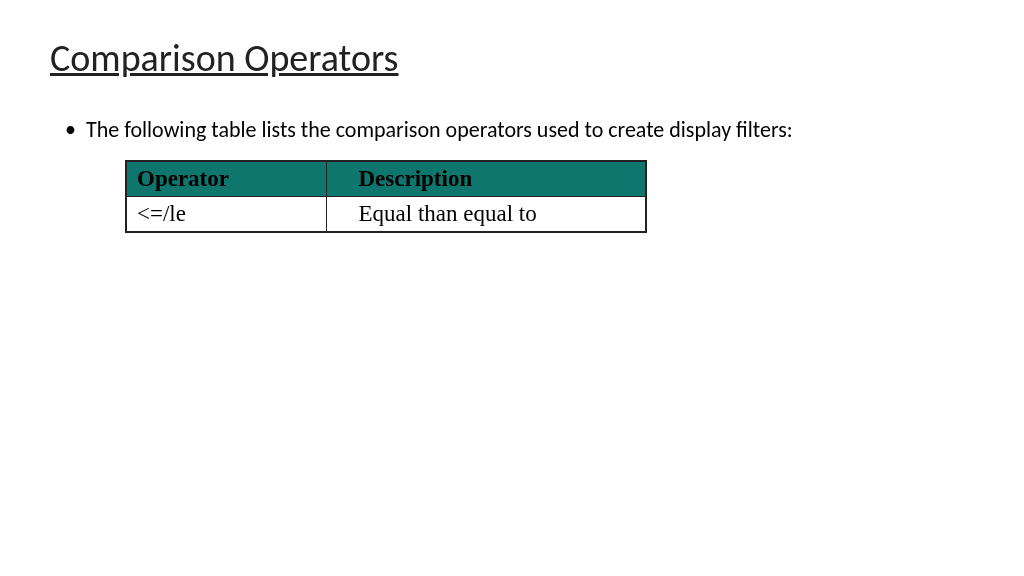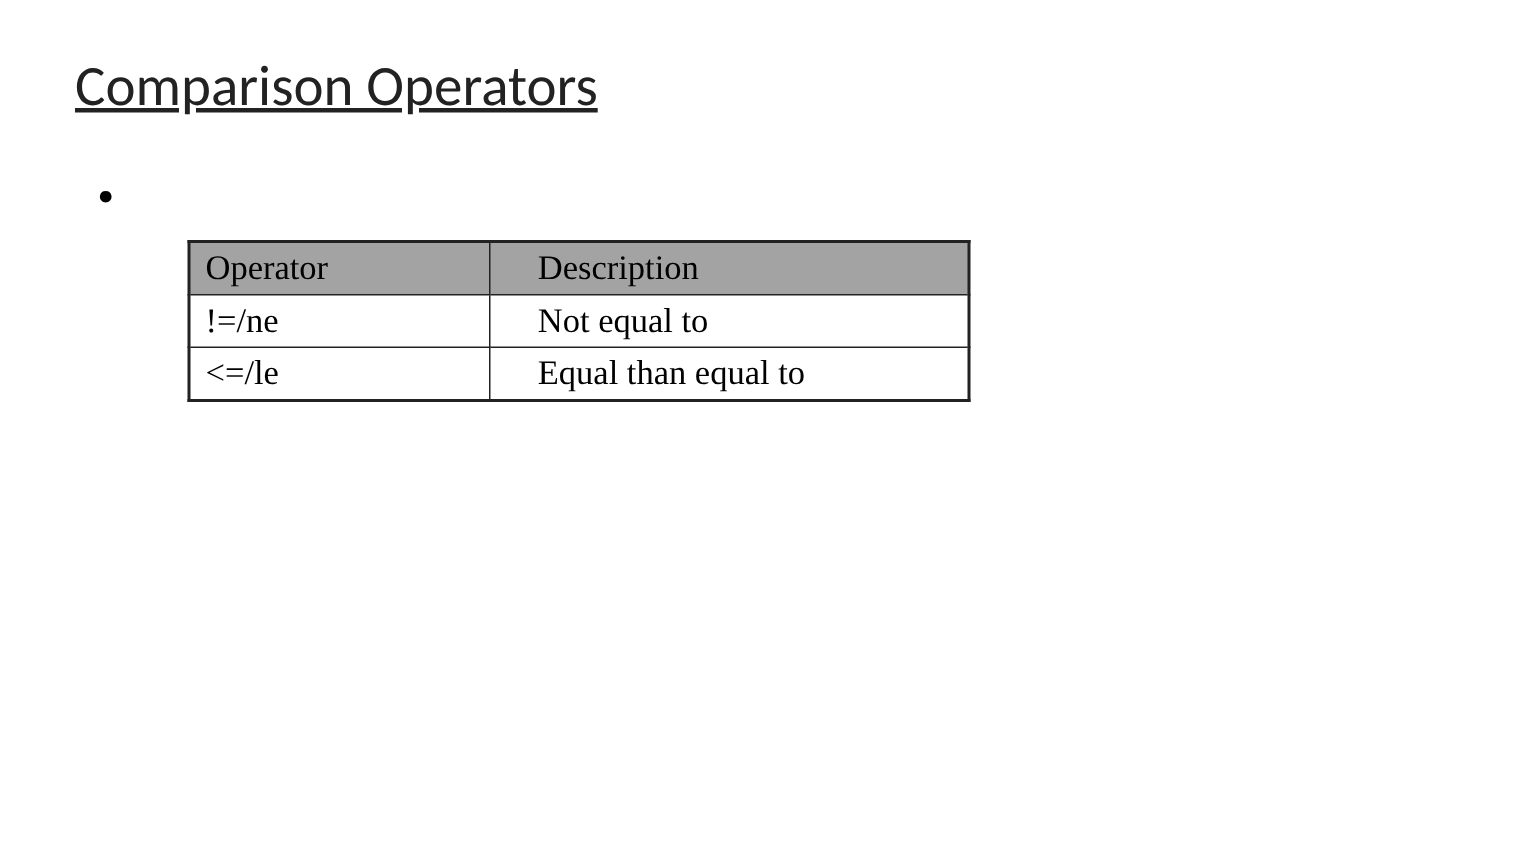--- a/index.html
+++ b/index.html
@@ -47,52 +47,49 @@
     }
     th, td {
       border: 1px solid #222;
       padding: 4px 10px;
       text-align: left;
       font-family: "Times New Roman", Times, serif;
       font-size: 23px;
       vertical-align: middle;
     }
     th {
-      font-weight: normal;
-      background: #a3a3a3;
+      font-weight: bold;
+      background: #0f766e;
     }
     th.col-operator, td.col-operator {
       width: 200px;
     }
     th.col-description, td.col-description {
       width: 320px;
       padding-left: 32px;
     }
   </style>
 </head>
 <body>
 
 <h1 class="title">Comparison Operators</h1>
 
 <div class="bullet-line">
   <span class="bullet">•</span>
+  <span class="bullet-text">The following table lists the comparison operators used to create display filters:</span>
 </div>
 
 <div class="table-wrap">
   <table>
     <thead>
       <tr>
         <th class="col-operator">Operator</th>
         <th class="col-description">Description</th>
       </tr>
     </thead>
     <tbody>
       <tr>
-        <td class="col-operator">!=/ne</td>
-        <td class="col-description">Not equal to</td>
-      </tr>
-      <tr>
         <td class="col-operator">&lt;=/le</td>
         <td class="col-description">Equal than equal to</td>
       </tr>
     </tbody>
   </table>
 </div>
 
 </body></html>

